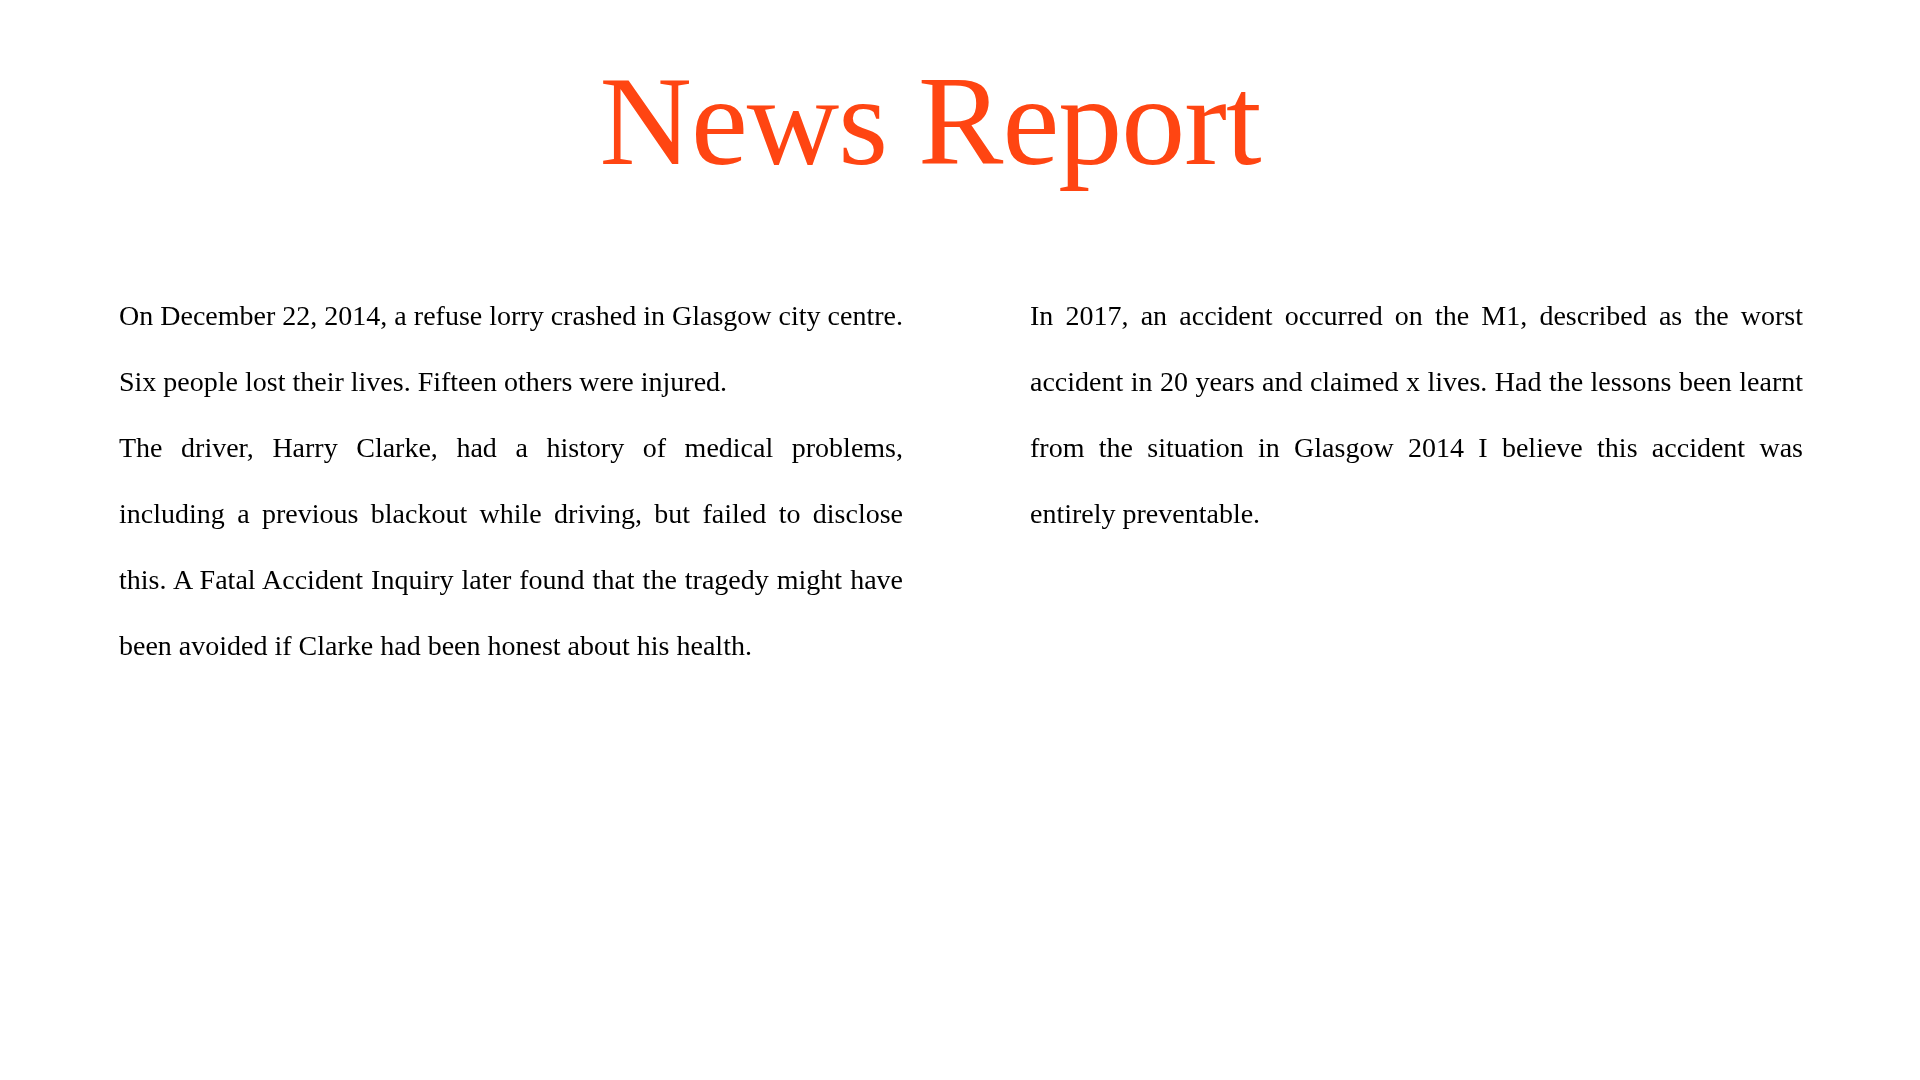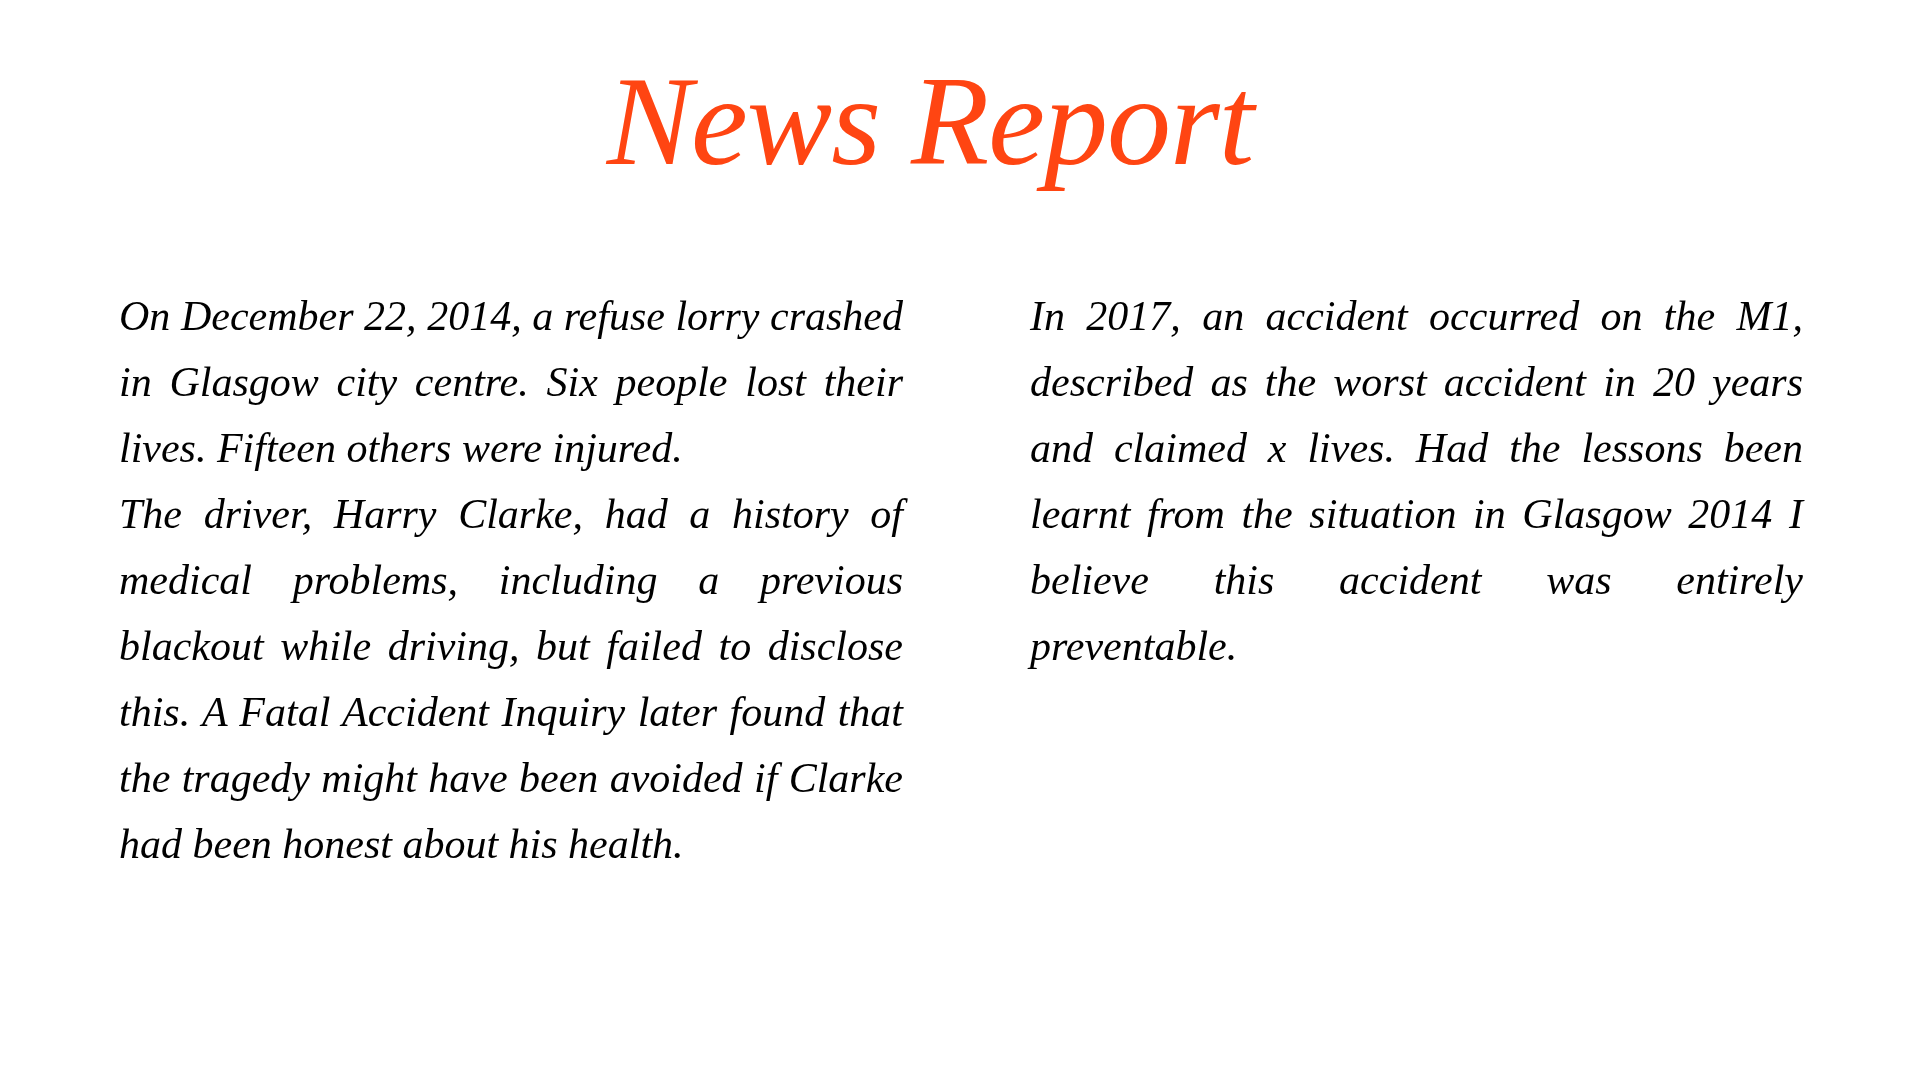--- a/index.html
+++ b/index.html
@@ -9,38 +9,37 @@
       height: 1080px;
       background: #ffffff;
       overflow: hidden;
     }
     .page {
       position: relative;
       width: 1920px;
       height: 1080px;
       font-family: "Liberation Serif", serif;
       color: #000000;
-      font-style: italic;
     }
     .title {
       position: absolute;
       left: 0;
       top: 46px;
       width: 1860px;
       text-align: center;
       font-size: 128px;
       line-height: 150px;
       font-weight: normal;
       margin: 0;
       letter-spacing: -1px;
     }
     .col {
       position: absolute;
       top: 283px;
-      font-size: 42px;
+      font-size: 28px;
       line-height: 66px;
       text-align: justify;
     }
     .col p {
       margin: 0;
       text-align: justify;
       text-align-last: left;
     }
     .col-left {
       left: 119px;

